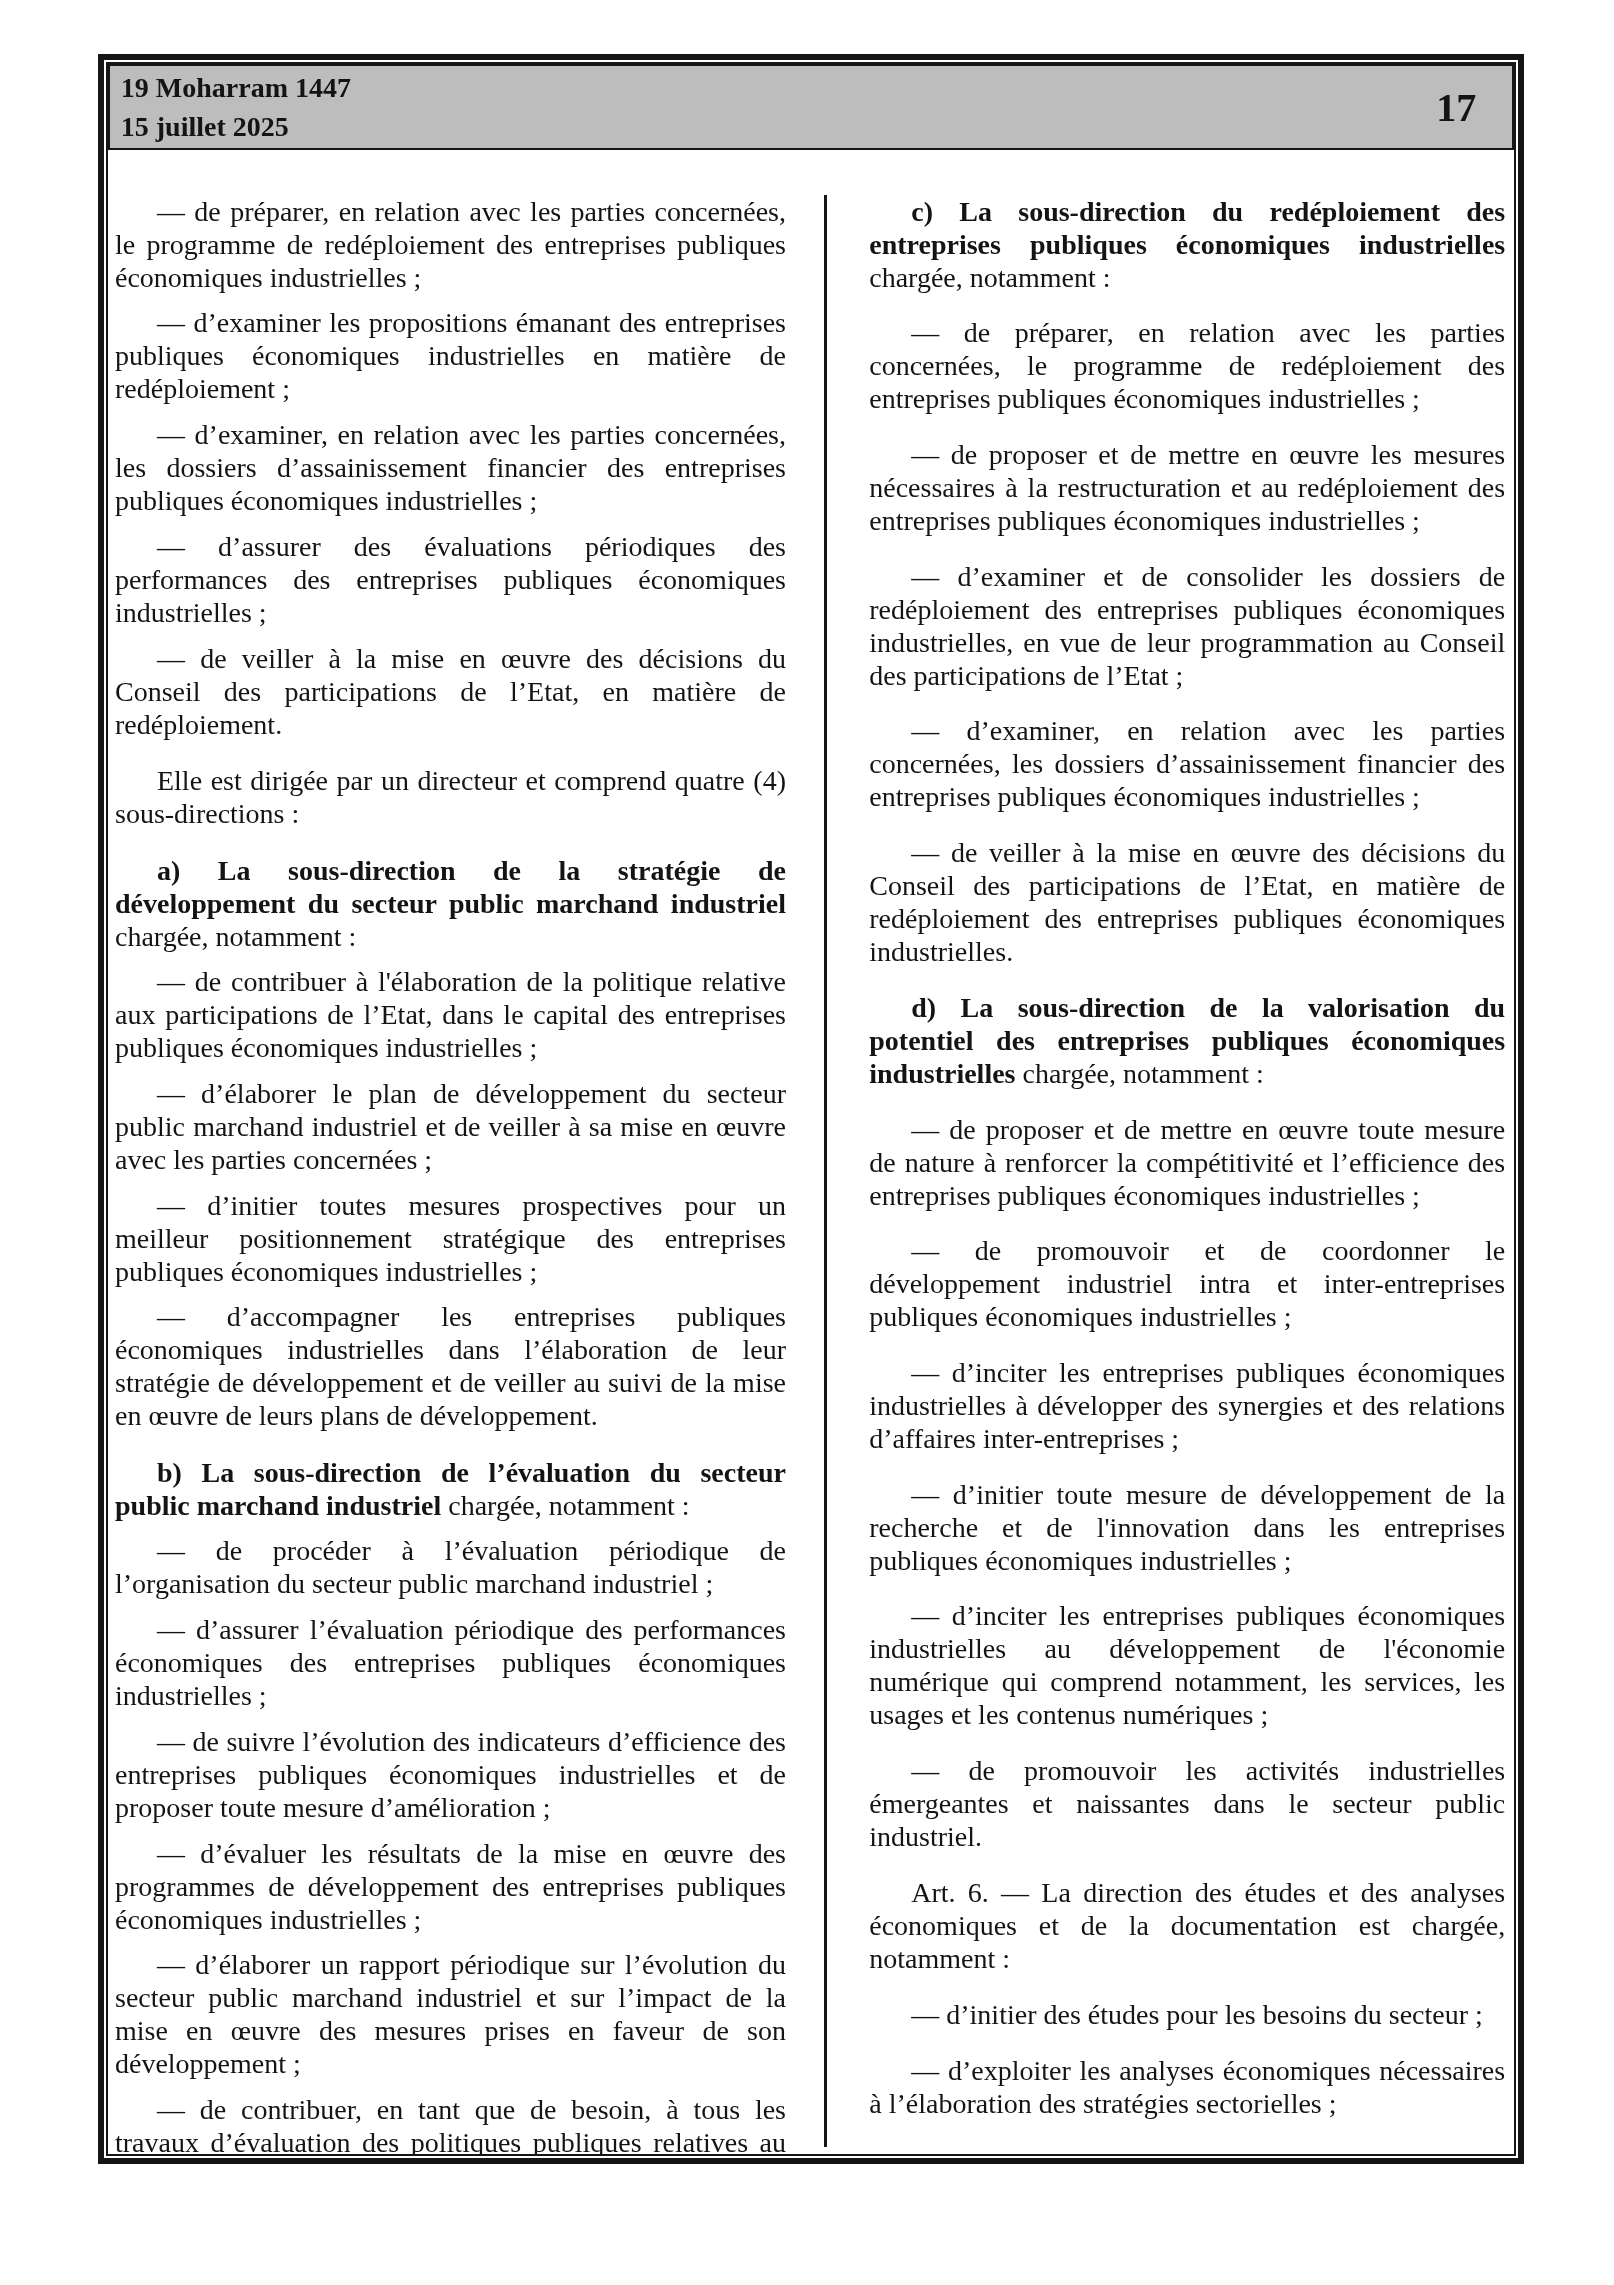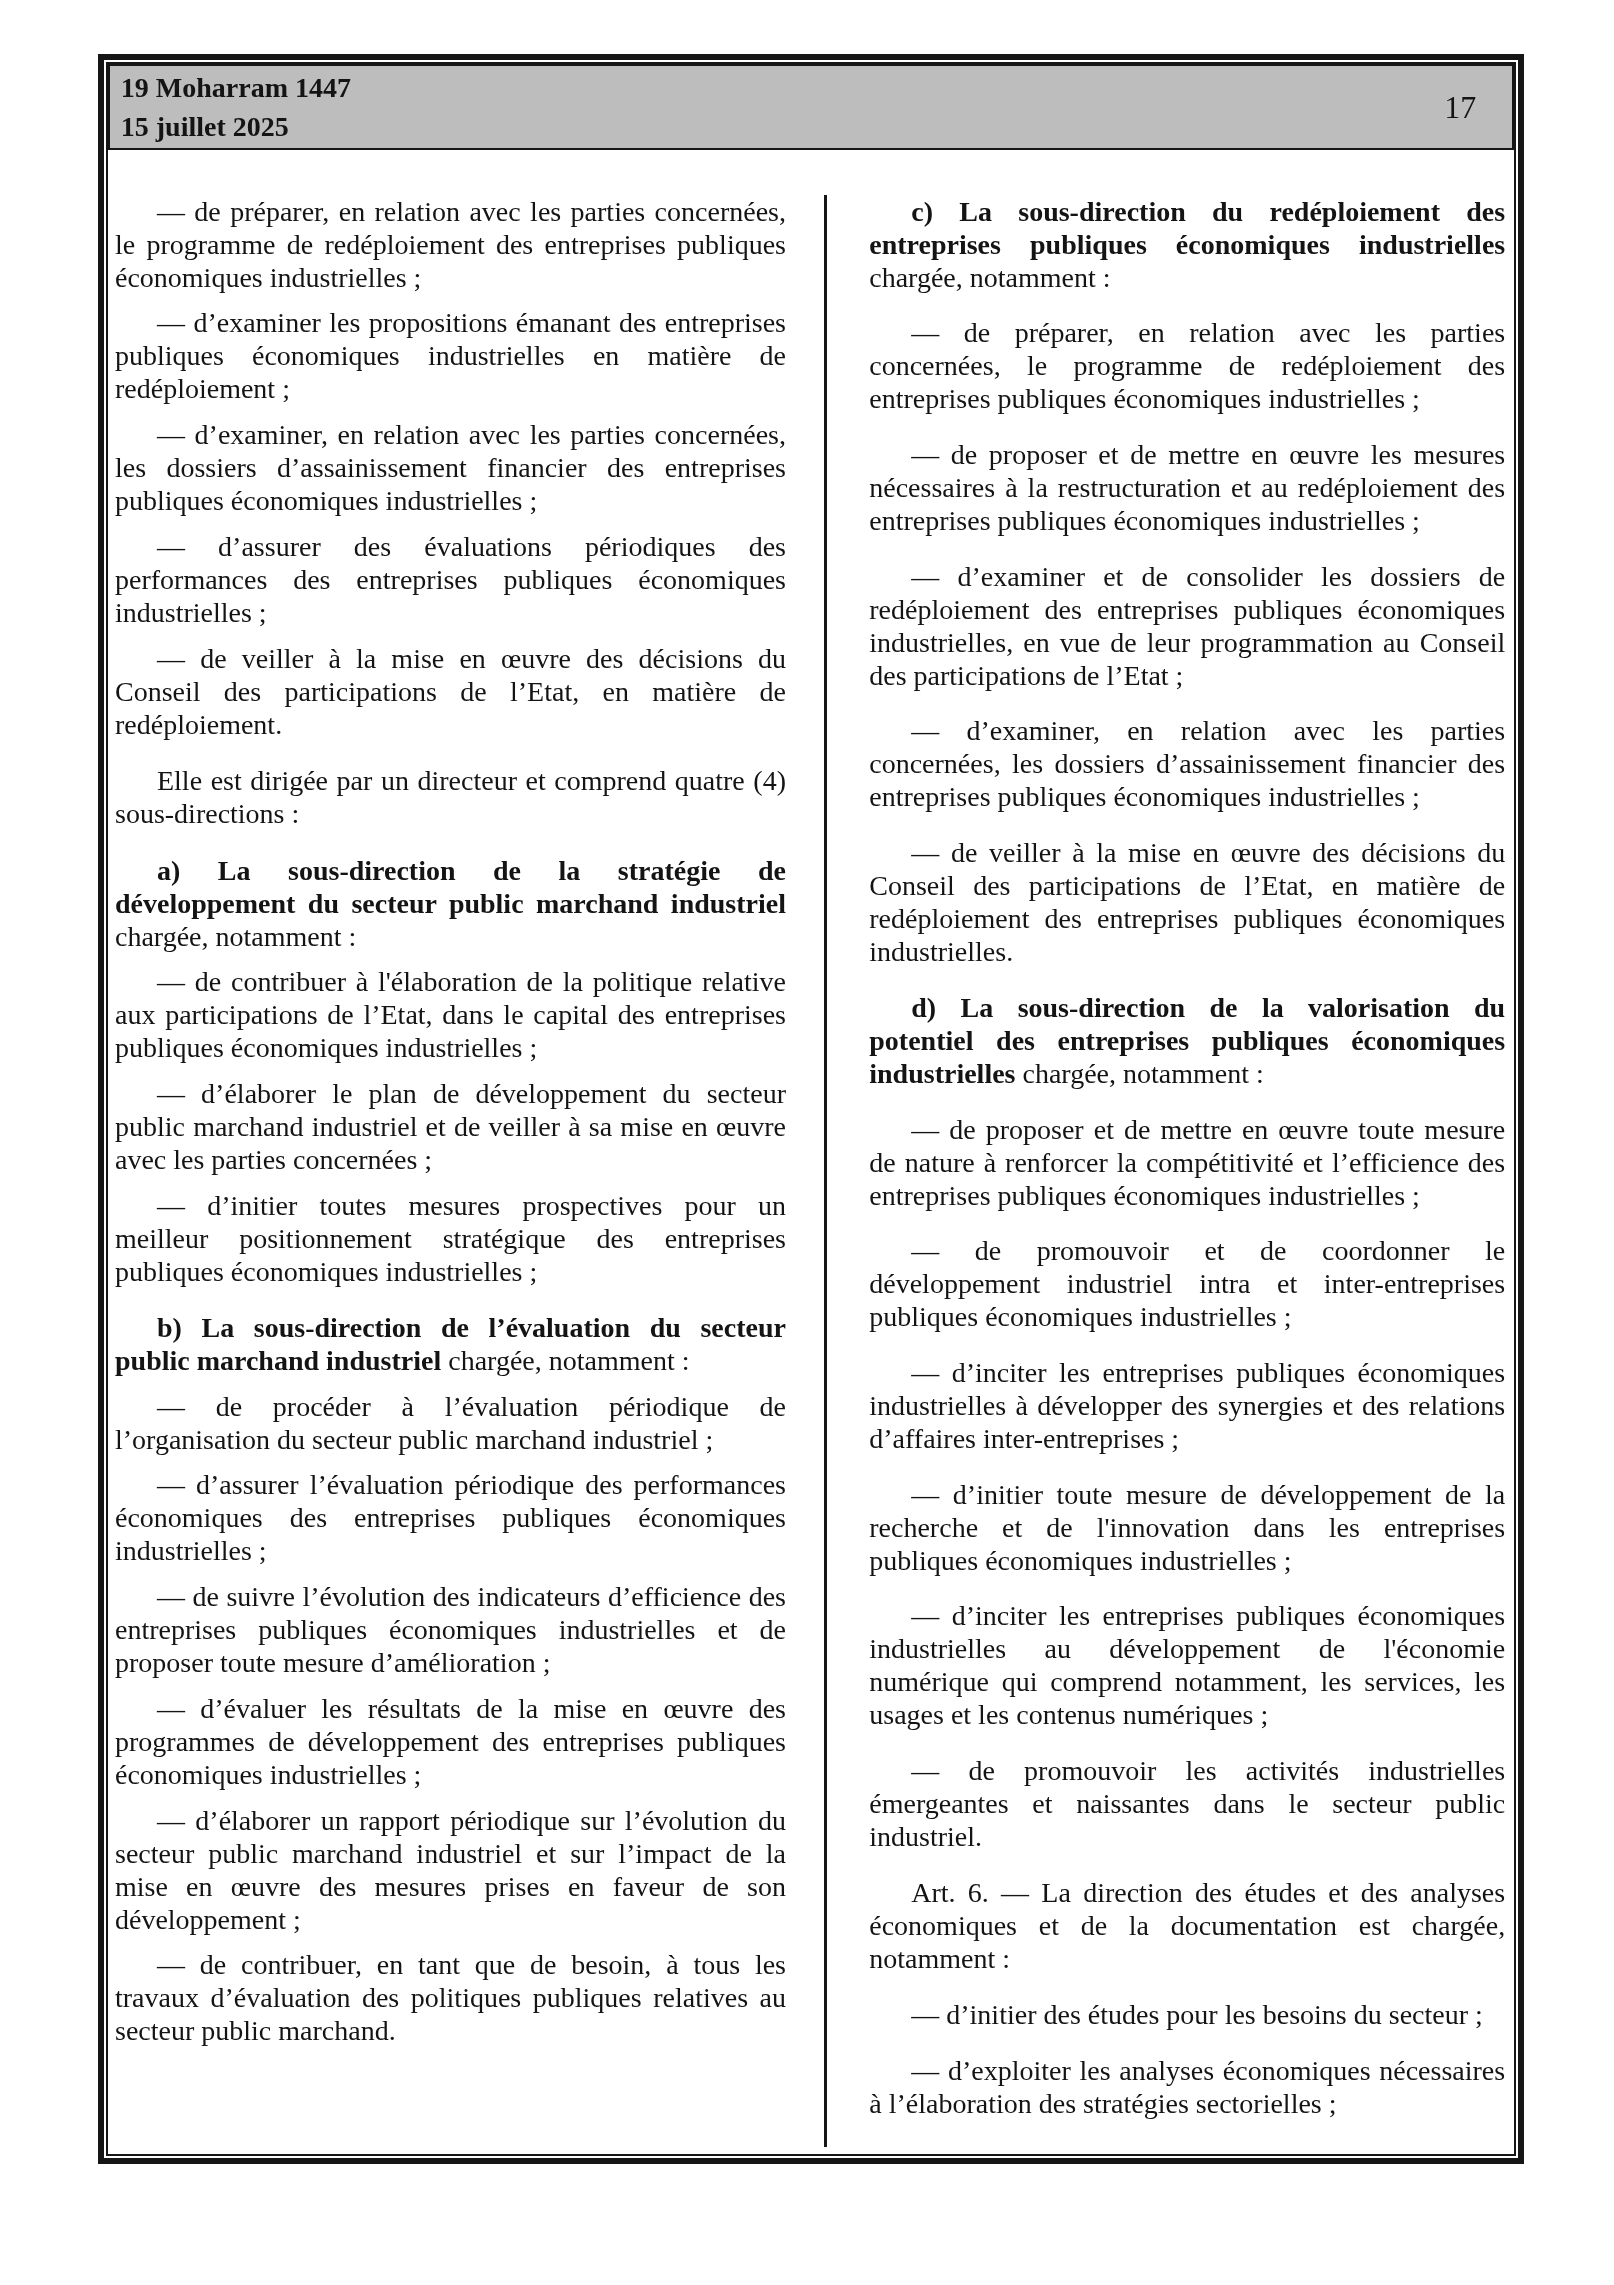--- a/index.html
+++ b/index.html
@@ -24,21 +24,21 @@
   .masthead .dates{
     position:absolute;left:11px;top:1.8px;
     font-weight:bold;font-size:28px;line-height:39px;white-space:nowrap;
   }
   .masthead .jo-title{
     font-weight:bold;font-size:30px;letter-spacing:0.2px;text-align:center;
     white-space:nowrap;
   }
   .masthead .page-num{
     position:absolute;right:36px;top:50%;transform:translateY(-50%);
-    font-weight:normal;font-size:32px;
+    font-weight:bold;font-size:40px;
   }
   .columns{
     box-sizing:border-box;flex:1 1 auto;display:flex;align-items:stretch;
     padding:45px 9px 0 7.2px;overflow:hidden;gap:20px;
   }
   .col{box-sizing:border-box;}
   .col.left{width:671px;flex:0 0 671px;}
   .col.right{flex:1 1 auto;}
   .divider{
     flex:0 0 2.7px;width:2.7px;background:#161616;
@@ -71,20 +71,21 @@
           <p class="para">— de préparer, en relation avec les parties concernées, le programme de redéploiement des entreprises publiques économiques industrielles ;</p>
           <p class="para">— d’examiner les propositions émanant des entreprises publiques économiques industrielles en matière de redéploiement ;</p>
           <p class="para">— d’examiner, en relation avec les parties concernées, les dossiers d’assainissement financier des entreprises publiques économiques industrielles ;</p>
           <p class="para">— d’assurer des évaluations périodiques des performances des entreprises publiques économiques industrielles ;</p>
           <p class="para">— de veiller à la mise en œuvre des décisions du Conseil des participations de l’Etat, en matière de redéploiement.</p>
           <p class="para gap">Elle est dirigée par un directeur et comprend quatre (4) sous-directions :</p>
           <p class="para gap"><b>a) La sous-direction de la stratégie de développement du secteur public marchand industriel</b> chargée, notamment :</p>
           <p class="para">— de contribuer à l'élaboration de la politique relative aux participations de l’Etat, dans le capital des entreprises publiques économiques industrielles ;</p>
           <p class="para">— d’élaborer le plan de développement du secteur public marchand industriel et de veiller à sa mise en œuvre avec les parties concernées ;</p>
           <p class="para">— d’initier toutes mesures prospectives pour un meilleur positionnement stratégique des entreprises publiques économiques industrielles ;</p>
+          <p class="para">— d’accompagner les entreprises publiques économiques industrielles dans l’élaboration de leur stratégie de développement et de veiller au suivi de la mise en œuvre de leurs plans de développement.</p>
           <p class="para gap"><b>b) La sous-direction de l’évaluation du secteur public marchand industriel</b> chargée, notamment :</p>
           <p class="para">— de procéder à l’évaluation périodique de l’organisation du secteur public marchand industriel ;</p>
           <p class="para">— d’assurer l’évaluation périodique des performances économiques des entreprises publiques économiques industrielles ;</p>
           <p class="para">— de suivre l’évolution des indicateurs d’efficience des entreprises publiques économiques industrielles et de proposer toute mesure d’amélioration ;</p>
           <p class="para">— d’évaluer les résultats de la mise en œuvre des programmes de développement des entreprises publiques économiques industrielles ;</p>
           <p class="para">— d’élaborer un rapport périodique sur l’évolution du secteur public marchand industriel et sur l’impact de la mise en œuvre des mesures prises en faveur de son développement ;</p>
           <p class="para">— de contribuer, en tant que de besoin, à tous les travaux d’évaluation des politiques publiques relatives au secteur public marchand.</p>
         </div>
       <div class="divider"></div>
       <div class="col right" id="col-right">

